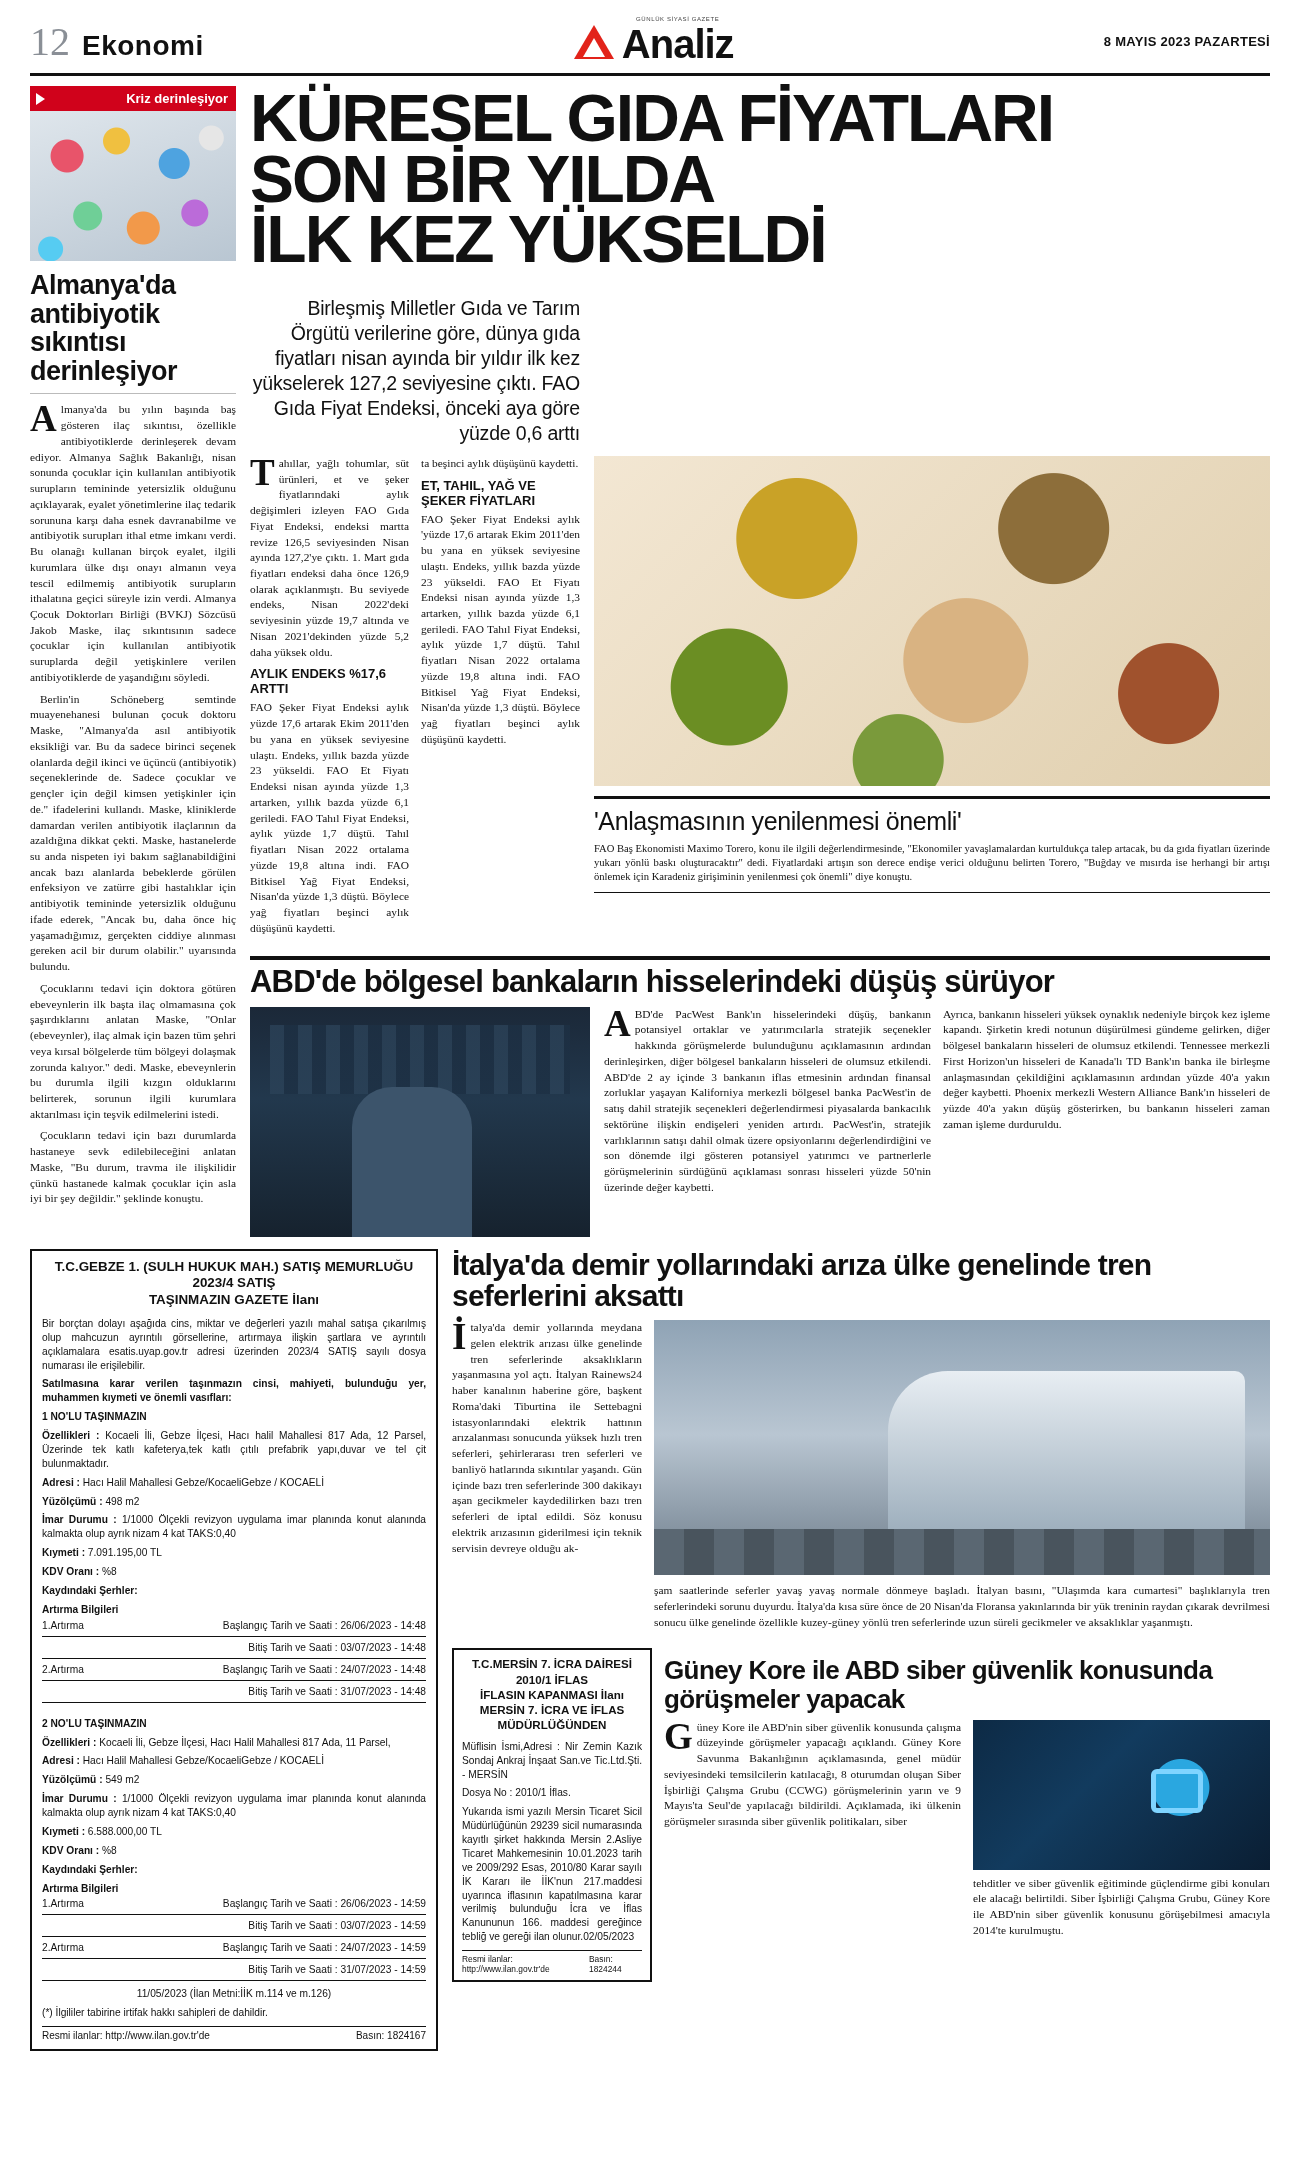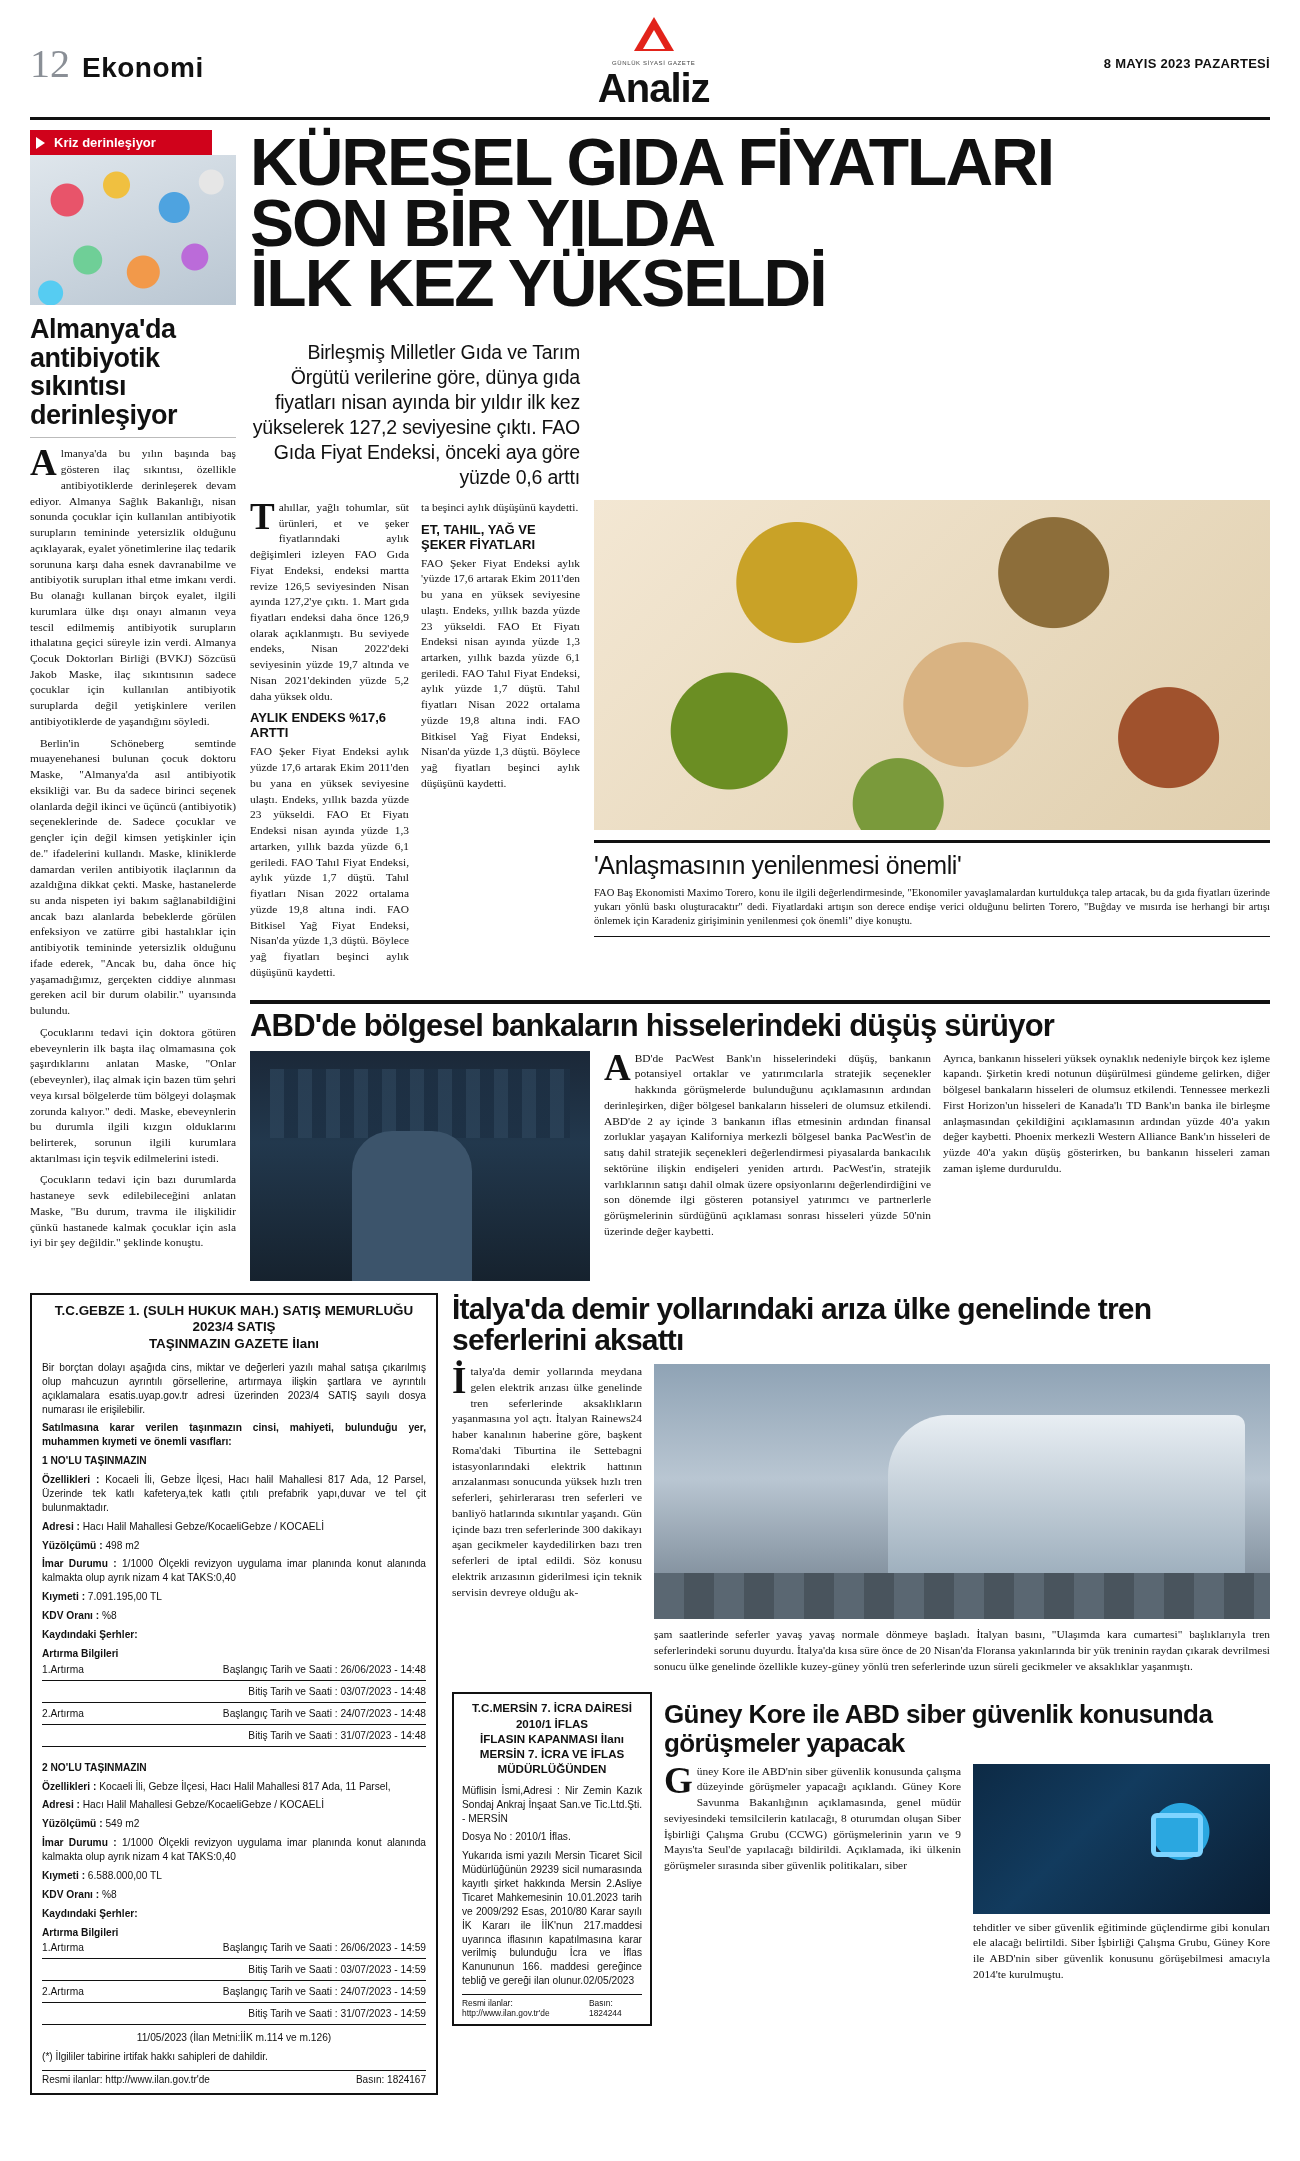--- a/index.html
+++ b/index.html
@@ -4,37 +4,37 @@
 <style>
   html,body{margin:0;padding:0;background:#fff;}
   body{width:1300px;height:2161px;font-family:"Liberation Serif",serif;color:#111;position:relative;overflow:hidden;}
   .page{width:1300px;height:2161px;position:relative;padding:4px;box-sizing:border-box;}
 
   
   .masthead{display:flex;align-items:center;justify-content:space-between;padding:12px 26px 6px 26px;}
   .mh-left{display:flex;align-items:baseline;gap:12px;}
   .pagenum{font-size:40px;color:#8a8f96;font-family:"Liberation Serif",serif;font-weight:400;line-height:1;}
   .section-name{font-size:28px;font-weight:bold;letter-spacing:.5px;font-family:"Liberation Sans",sans-serif;}
-  .logo{display:flex;align-items:center;gap:8px;flex-direction:column;}
+  .logo{display:flex;align-items:center;gap:8px;}
   .logo-mark{width:40px;height:36px;position:relative;}
   .logo-mark .tri{position:absolute;width:0;height:0;border-left:20px solid transparent;border-right:20px solid transparent;border-bottom:34px solid #e2231a;left:0;top:1px;}
   .logo-mark .tri2{position:absolute;width:0;height:0;border-left:11px solid transparent;border-right:11px solid transparent;border-bottom:19px solid #fff;left:9px;top:14px;}
   .logo-text{font-family:"Liberation Sans",sans-serif;font-size:40px;font-weight:bold;letter-spacing:-1px;}
   .logo-sub{font-size:6px;letter-spacing:.6px;color:#444;text-align:center;font-family:"Liberation Sans",sans-serif;}
   .mh-date{font-size:13px;font-weight:bold;font-family:"Liberation Sans",sans-serif;letter-spacing:.3px;}
   .mh-rule{height:3px;background:#111;margin:0 26px;}
 
   
   .content{position:relative;padding:0 26px;box-sizing:border-box;}
   .row-top{display:flex;gap:14px;margin-top:10px;}
   .col-left{width:206px;flex:0 0 206px;}
   .col-main{flex:1;}
 
   
-  .ribbon{background:#d0021b;color:#fff;font-family:"Liberation Sans",sans-serif;font-weight:bold;font-size:13px;padding:5px 8px 5px 24px;position:relative;display:inline-block;width:182px;box-sizing:border-box;}
+  .ribbon{background:#d0021b;color:#fff;font-family:"Liberation Sans",sans-serif;font-weight:bold;font-size:13px;padding:5px 8px 5px 24px;position:relative;display:inline-block;width:206px;box-sizing:border-box;text-align:right;}
   .ribbon:before{content:"";position:absolute;left:6px;top:50%;transform:translateY(-50%);width:0;height:0;border-top:6px solid transparent;border-bottom:6px solid transparent;border-left:9px solid #fff;}
 
   .photo{width:100%;display:block;}
   .pills{height:150px;background:
      radial-gradient(circle at 18% 30%, #e8546a 0 16px, transparent 17px),
      radial-gradient(circle at 42% 20%, #f0c040 0 13px, transparent 14px),
      radial-gradient(circle at 70% 35%, #4ea3e0 0 15px, transparent 16px),
      radial-gradient(circle at 88% 18%, #e6e6e6 0 12px, transparent 13px),
      radial-gradient(circle at 28% 70%, #6fcf97 0 14px, transparent 15px),
      radial-gradient(circle at 55% 78%, #f2994a 0 16px, transparent 17px),

